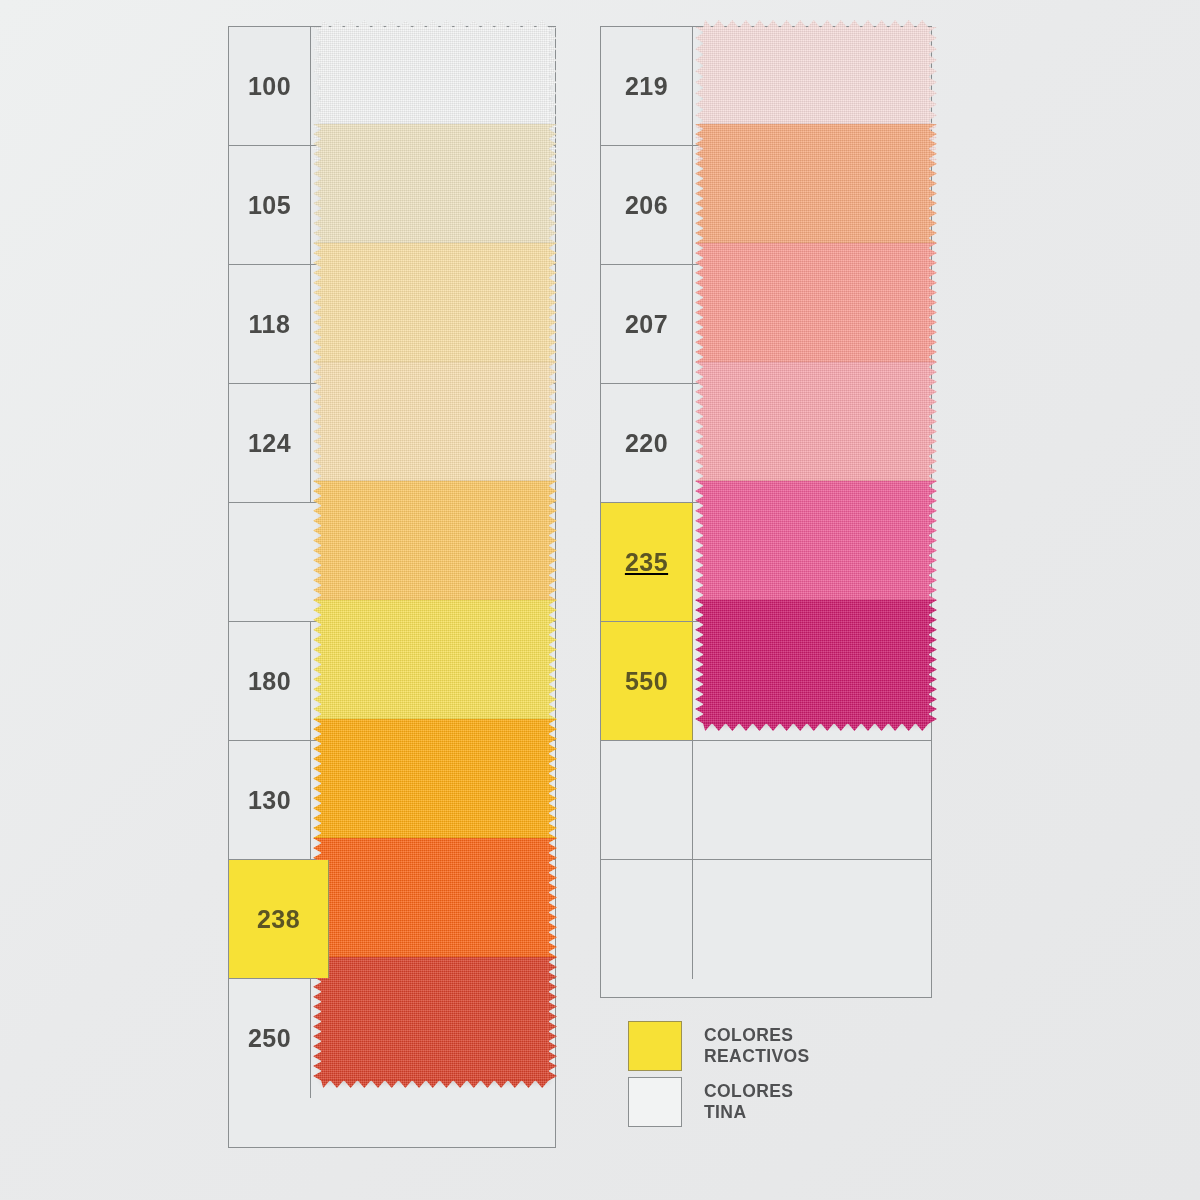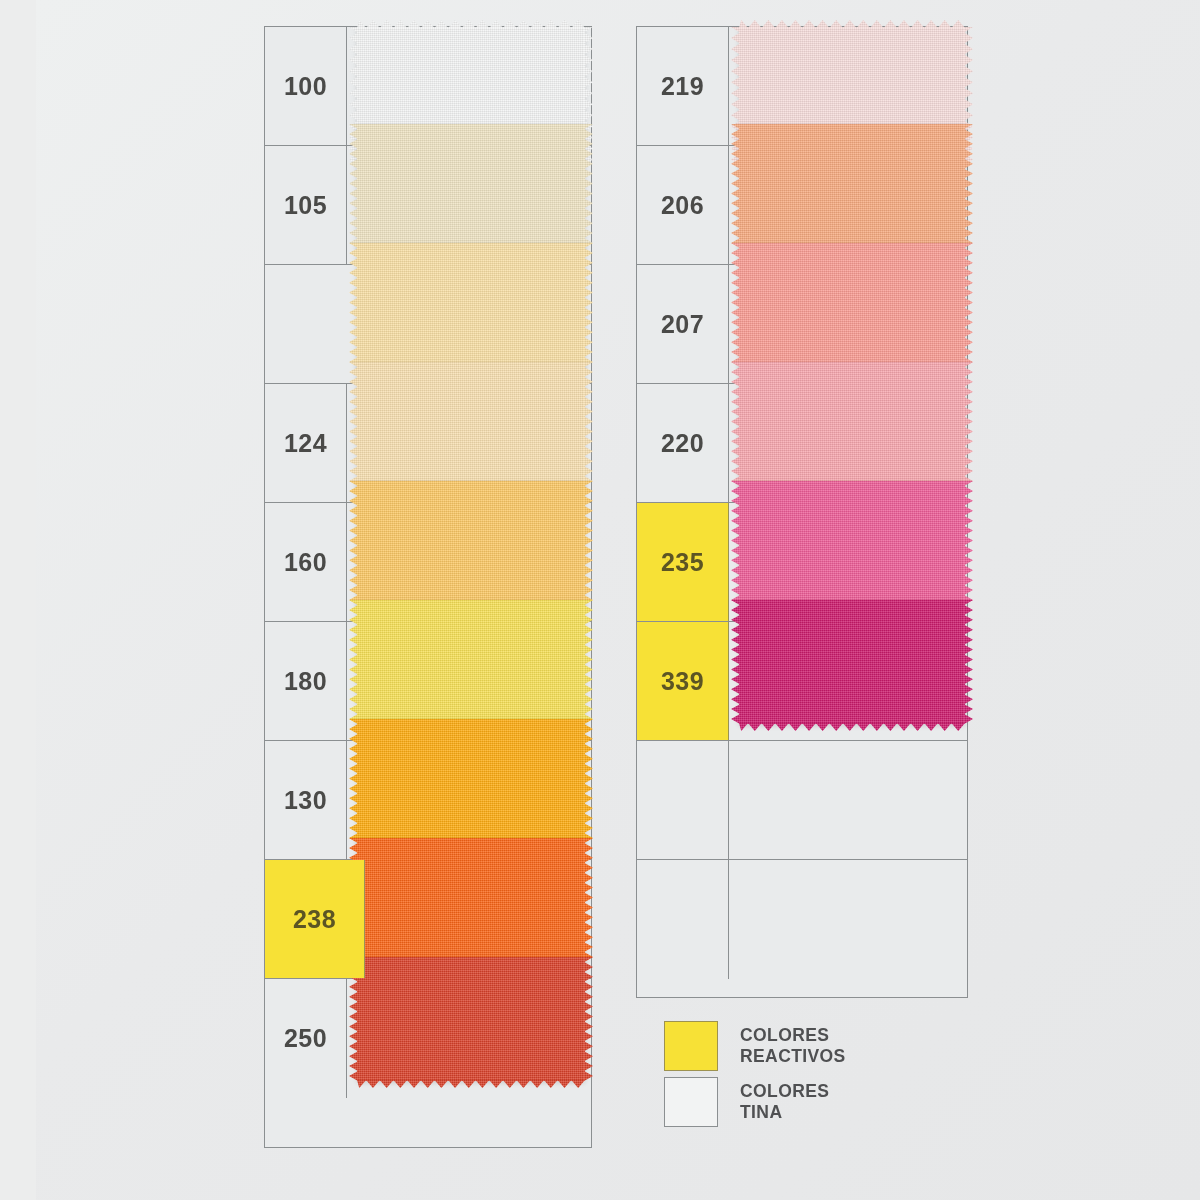--- a/index.html
+++ b/index.html
@@ -13,21 +13,20 @@
     background: #eceded;
     font-family: "Liberation Sans", sans-serif;
     overflow: hidden;
     position: relative;
   }
 
   #board {
     position: absolute;
     inset: 0;
     background: linear-gradient(135deg, #eef0f0 0%, #e9eaeb 45%, #e6e7e8 100%);
-    margin-left: 36px;
   }
 
   
   .chart {
     position: absolute;
     box-sizing: border-box;
     border: 1.5px solid #8b8f91;
     background: #e9ebec;
   }
   .chart-row {
@@ -196,32 +195,32 @@
           </div>
           <div class="swatch-cell"></div>
         </div>
         <div class="chart-row" style="height: 119px;">
           <div class="label-cell" style="width: 82px;">
             <span class="code">105</span>
           </div>
           <div class="swatch-cell"></div>
         </div>
         <div class="chart-row" style="height: 119px;">
+          <div class="label-cell" style="width: 82px;">
+            <span class="code">118</span>
+          </div>
           <div class="swatch-cell"></div>
         </div>
         <div class="chart-row" style="height: 119px;">
           <div class="label-cell" style="width: 82px;">
             <span class="code">124</span>
           </div>
           <div class="swatch-cell"></div>
         </div>
         <div class="chart-row" style="height: 119px;">
-          <div class="label-cell" style="width: 82px;">
-            <span class="code">160</span>
-          </div>
           <div class="swatch-cell"></div>
         </div>
         <div class="chart-row" style="height: 119px;">
           <div class="label-cell" style="width: 82px;">
             <span class="code">180</span>
           </div>
           <div class="swatch-cell"></div>
         </div>
         <div class="chart-row" style="height: 119px;">
           <div class="label-cell" style="width: 82px;">
@@ -302,28 +301,28 @@
           </div>
           <div class="swatch-cell"></div>
         </div>
         <div class="chart-row" style="height: 119px;">
           <div class="label-cell" style="width: 92px; text-align: center;">
             <span class="code">220</span>
           </div>
           <div class="swatch-cell"></div>
         </div>
         <div class="chart-row" style="height: 119px;">
+          <div class="label-cell reactive" style="width: 92px; text-decoration: underline;">
+            <span class="code">235</span>
+          </div>
+          <div class="swatch-cell"></div>
+        </div>
+        <div class="chart-row" style="height: 119px;">
           <div class="label-cell reactive" style="width: 92px;">
-            <span class="code">235</span>
-          </div>
-          <div class="swatch-cell"></div>
-        </div>
-        <div class="chart-row" style="height: 119px;">
-          <div class="label-cell reactive" style="width: 92px;">
-            <span class="code">339</span>
+            <span class="code">550</span>
           </div>
           <div class="swatch-cell"></div>
         </div>
         <div class="chart-row" style="height: 119px;">
           <div class="label-cell" style="width: 92px;">
             <span class="code"></span>
           </div>
           <div class="swatch-cell"></div>
         </div>
         <div class="chart-row" style="height: 119px;">

